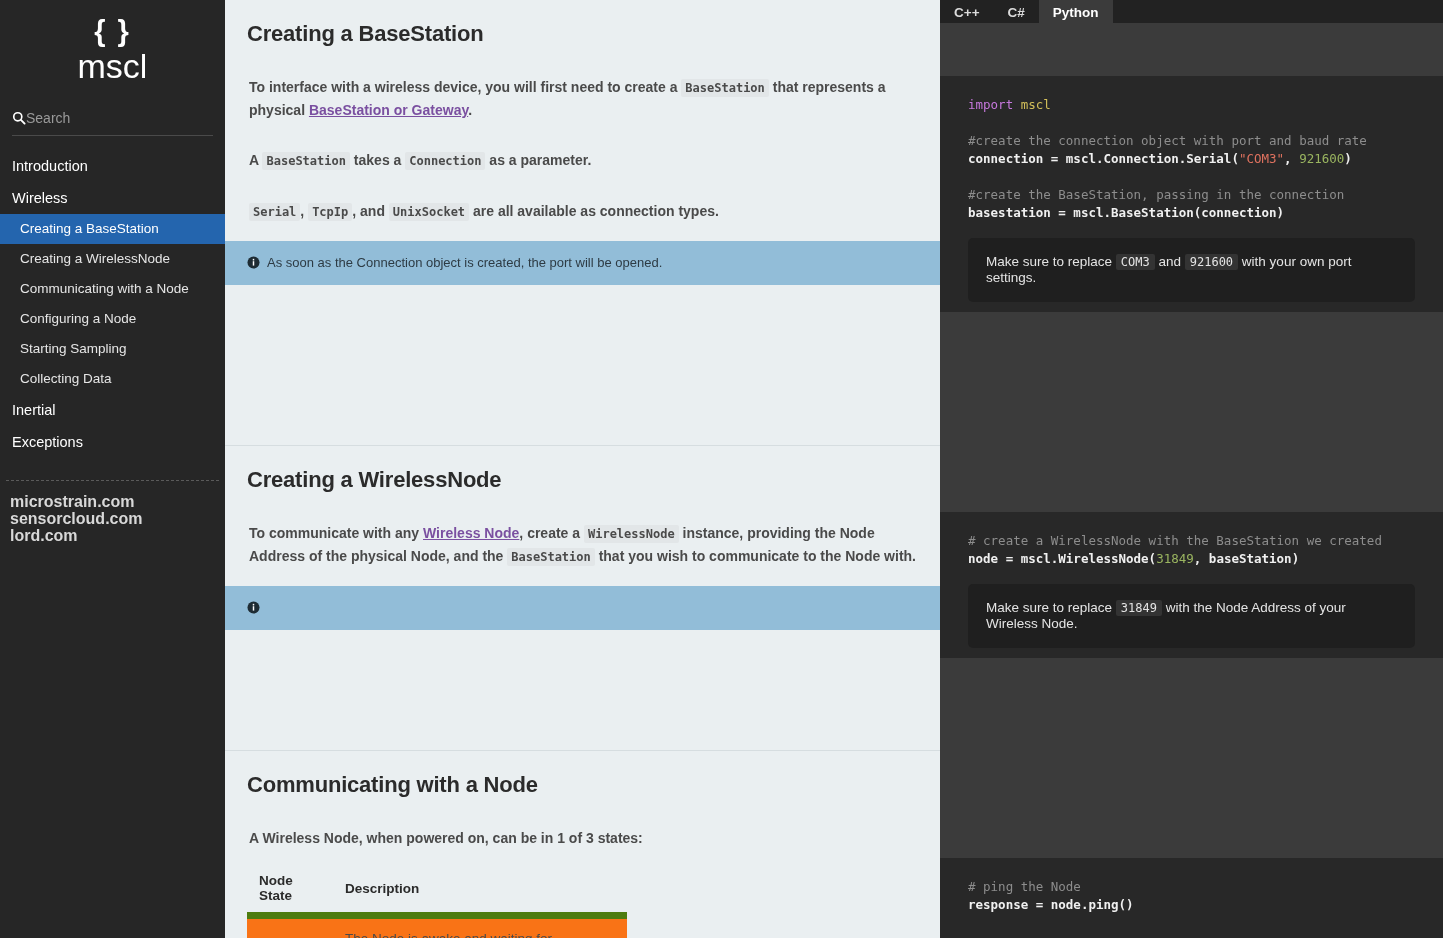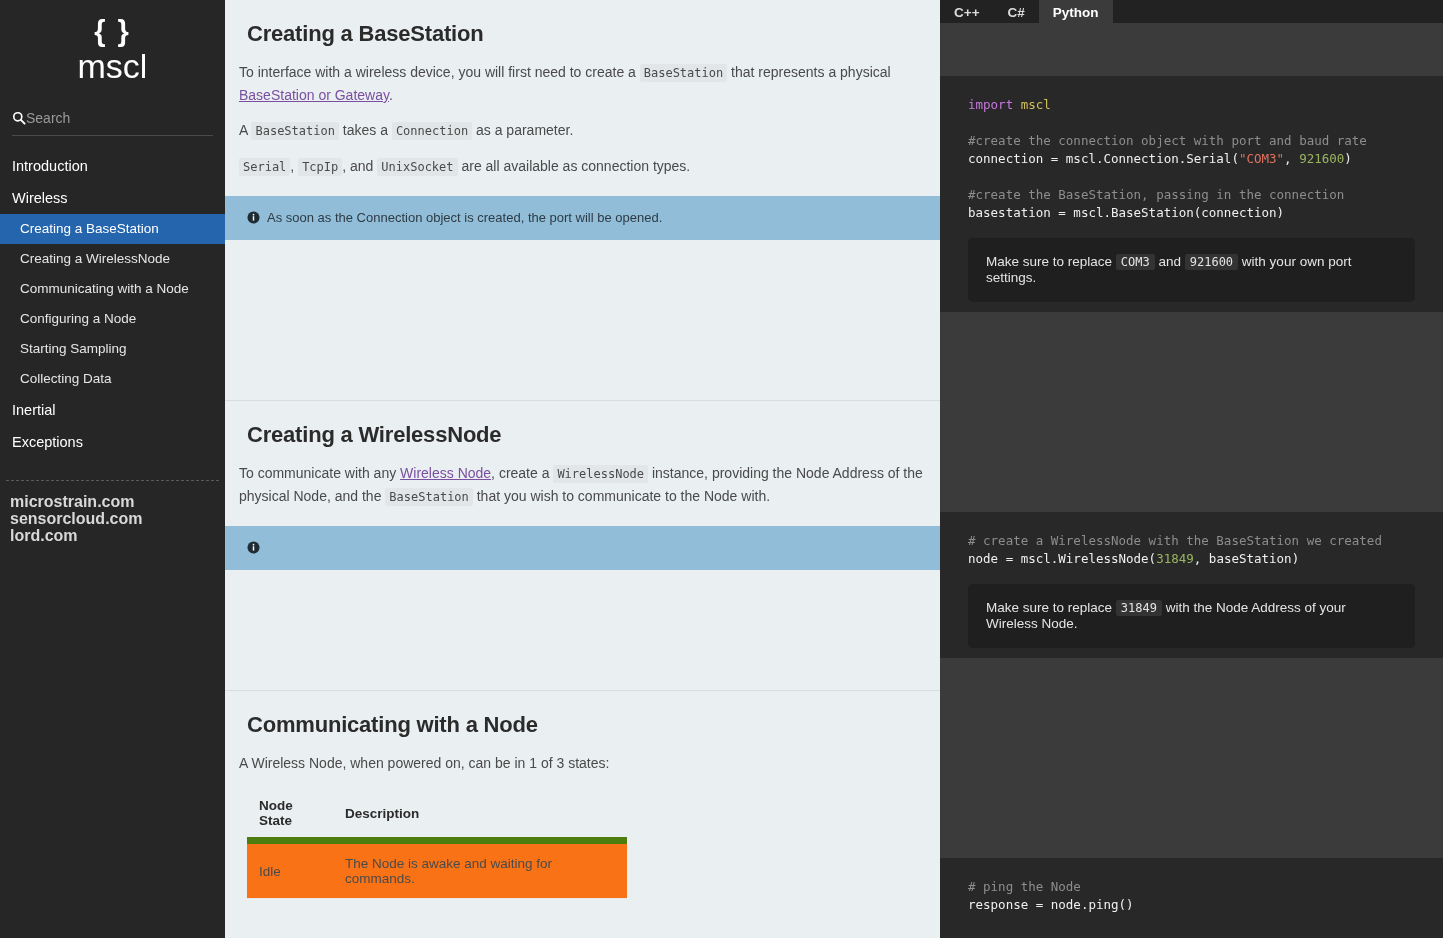--- a/index.html
+++ b/index.html
@@ -80,21 +80,21 @@
   }
   .section { position: relative; }
   .section + .section { border-top: 1px solid #d6dde0; }
   h1.sec-title {
     font-size: 22px; font-weight: 700; color: #2b2b2b;
     padding: 20px 22px 0 22px; line-height: 28px;
     letter-spacing: -0.2px;
   }
   p.para {
     font-size: 14px; color: #4a4a4a; line-height: 22px;
-    padding: 0 14px; margin-top: 13px;
+    padding: 0 24px; margin-top: 28px; font-weight: bold;
   }
   code.inline {
     font-family: "DejaVu Sans Mono", monospace;
     font-size: 12px; background: #e2e6e8; color: #4a4a4a;
     padding: 2px 4px; border-radius: 2px; white-space: nowrap;
   }
   a.doclink { color: #7a4fa0; text-decoration: underline; }
   .note {
     background: #92bdd8; color: #2d3b44;
     font-size: 13px; line-height: 22px;
@@ -152,21 +152,21 @@
     font-family: "DejaVu Sans Mono", monospace;
     font-size: 12.5px; line-height: 18px;
     color: #dcdcdc; padding: 0 28px; margin: 0;
     white-space: pre;
   }
   .c-com { color: #8d8d8d; }
   .c-kw  { color: #c678dd; }
   .c-mod { color: #d4c05a; }
   .c-str { color: #e0725f; }
   .c-num { color: #9ab560; }
-  .c-var { color: #f0f0f0; font-weight: 400; }
+  .c-var { color: #f0f0f0; font-weight: 700; }
   .codenote {
     margin: 16px 28px 0 28px;
     background: #1f1f1f; border-radius: 5px;
     color: #e4e4e4; font-size: 13.5px; line-height: 16px;
     padding: 16px 18px;
   }
   .codenote code {
     font-family: "DejaVu Sans Mono", monospace;
     font-size: 12px; background: #333333; color: #e4e4e4;
     padding: 1px 5px; border-radius: 2px;

